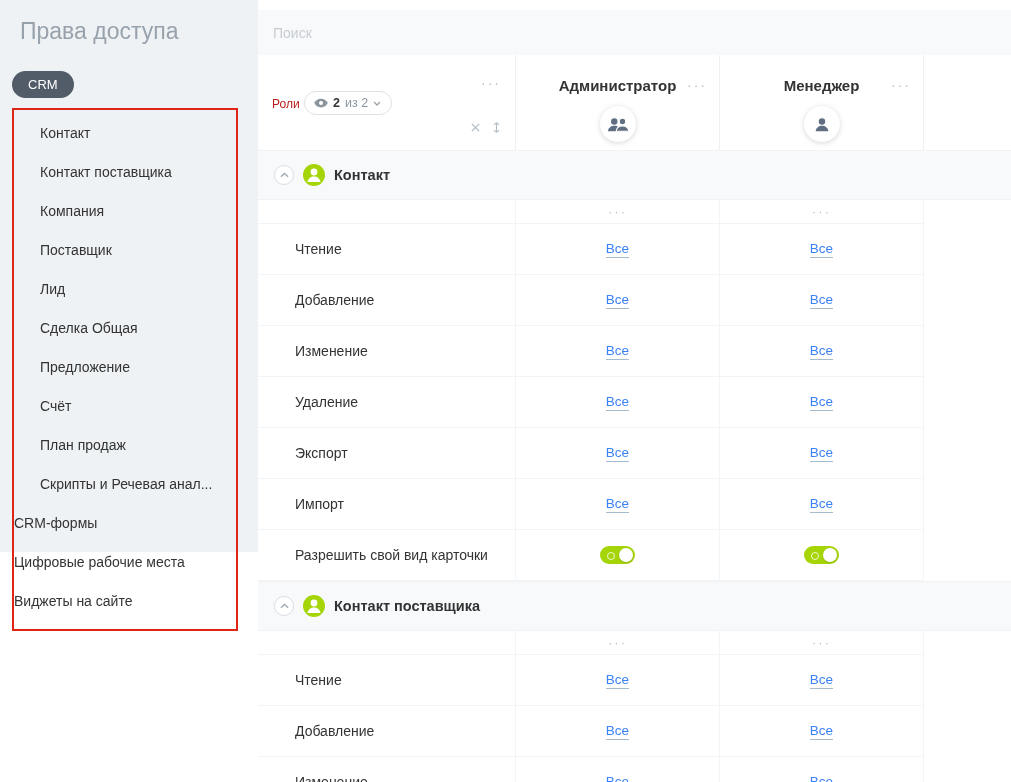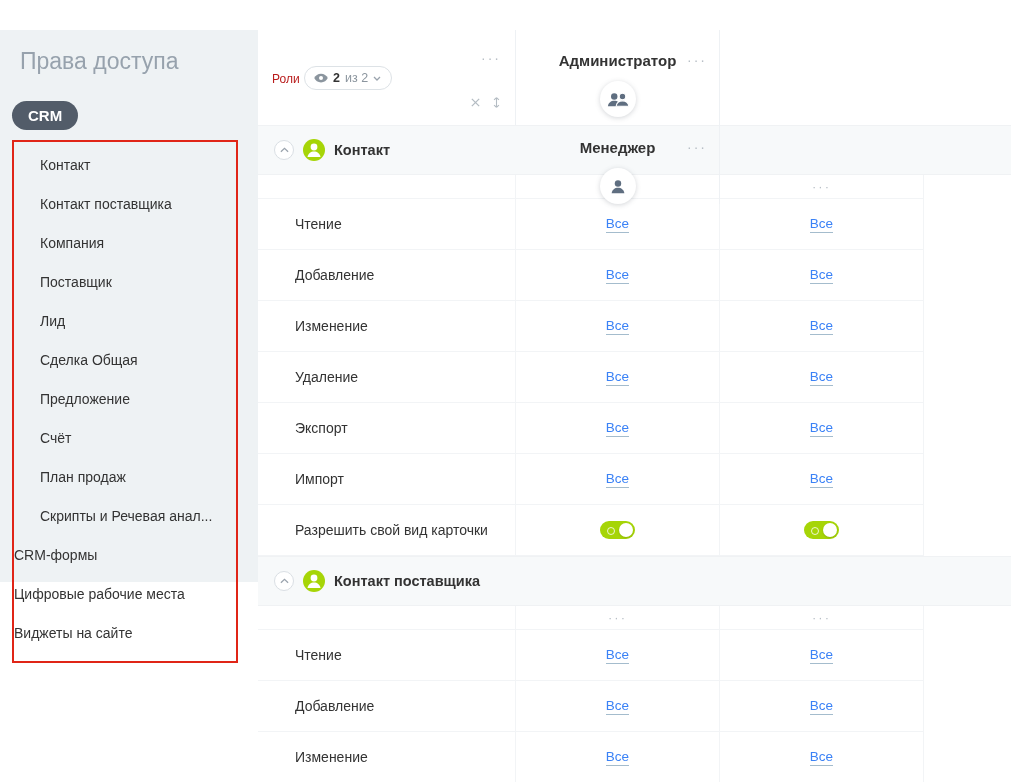--- a/index.html
+++ b/index.html
@@ -1,24 +1,24 @@
 <!DOCTYPE html>
 <html><head>
 <meta charset="utf-8">
 <style>
   * { box-sizing: border-box; margin: 0; padding: 0; }
   html,body { width:1011px; height:782px; overflow:hidden; background:#fff;
     font-family:"Liberation Sans", sans-serif; }
-  .app { display:flex; width:1011px; height:552px;margin-top:30px; }
+  .app { display:flex; width:1011px; height:552px; }
 
   
   .sidebar { width:258px; min-width:258px; background:#eef2f4; height:100%; }
   .sidebar-title { font-size:23px; color:#97a2ad; font-weight:400; padding:18px 0 0 20px; }
   .crm-badge { display:inline-block; margin:26px 0 10px 12px; background:#525c69; color:#fff;
-    font-size:15px; font-weight:700; padding:6px 16px; border-radius:15px; cursor:pointer; }
+    font-size:13px; font-weight:400; padding:6px 16px; border-radius:15px; cursor:pointer; }
   .red-box { margin-left:12px; width:226px; border:2px solid #e02517; padding:4px 0 8px 0; }
   .sb-item { font-size:14px; line-height:19px; color:#333; padding:10px 6px; cursor:pointer; white-space:nowrap; }
   .sb-item.indent { padding-left:26px; }
   .sb-item.top { padding-left:0; }
 
   
   .main { flex:1; background:#fff; position:relative; }
   .searchbar { margin-top:10px; height:45px; background:#f8f9fa; display:flex; align-items:center; padding-left:15px; }
   .searchbar input { border:none; outline:none; background:transparent; font-size:14px; width:95%;
     font-family:"Liberation Sans", sans-serif; color:#333; }
@@ -30,21 +30,21 @@
   .roles-label { font-size:12px; color:#b91c1c; }
   .head-ellipsis { position:absolute; right:14px; top:20px; color:#b8bfc6; font-size:14px;
     letter-spacing:2px; cursor:pointer; }
   .filter-chip { display:inline-flex; align-items:center; gap:5px; margin-top:14px; background:#fff;
     border:1px solid #dde2e6; border-radius:14px; padding:4px 10px 4px 9px; font-size:12.5px;
     color:#8b959e; cursor:pointer; }
   .filter-count { color:#333; font-weight:700; }
   .roles-tools { position:absolute; right:14px; top:66px; display:flex; gap:11px; align-items:center; }
   .tool-icon { cursor:pointer; display:inline-flex; }
 
-  .role-headers { display:flex;flex-direction:column; }
+  .role-headers { display:flex; }
   .role-cell { width:204px; min-width:204px; border-right:1px solid #eef1f4; position:relative;
     text-align:center; padding-top:22px; }
   .role-name { font-size:15px; font-weight:700; color:#333; }
   .role-ellipsis { position:absolute; right:12px; top:22px; color:#b8bfc6; font-size:14px;
     letter-spacing:2px; cursor:pointer; }
   .role-avatar { width:36px; height:36px; border-radius:50%; background:#fff;
     box-shadow:0 1px 5px rgba(83,92,105,.25); margin:11px auto 0 auto;
     display:flex; align-items:center; justify-content:center; cursor:pointer; }
   .filler-cell { flex:1; }
 
@@ -93,20 +93,23 @@
         <div class="sb-item indent">План продаж</div>
         <div class="sb-item indent">Скрипты и Речевая анал...</div>
         <div class="sb-item top">CRM-формы</div>
         <div class="sb-item top">Цифровые рабочие места</div>
         <div class="sb-item top">Виджеты на сайте</div>
       </div>
   </div>
 
   <div class="main">
 
+    <div class="searchbar">
+      <input type="text" placeholder="Поиск" style="">
+    </div>
 
     <div class="grid-head">
       <div class="roles-cell">
         <span class="roles-label">Роли</span>
         <span class="head-ellipsis">···</span>
         <div class="filter-chip">
           <span class="tool-icon">
             <svg width="14" height="10" viewBox="0 0 16 11">
                 <path d="M8 .5C4.5.5 1.6 2.6.3 5.5 1.6 8.4 4.5 10.5 8 10.5s6.4-2.1 7.7-5C14.4 2.6 11.5.5 8 .5z" fill="#8b959e"></path>
                 <circle cx="8" cy="5.5" r="2.3" fill="#fff"></circle>

